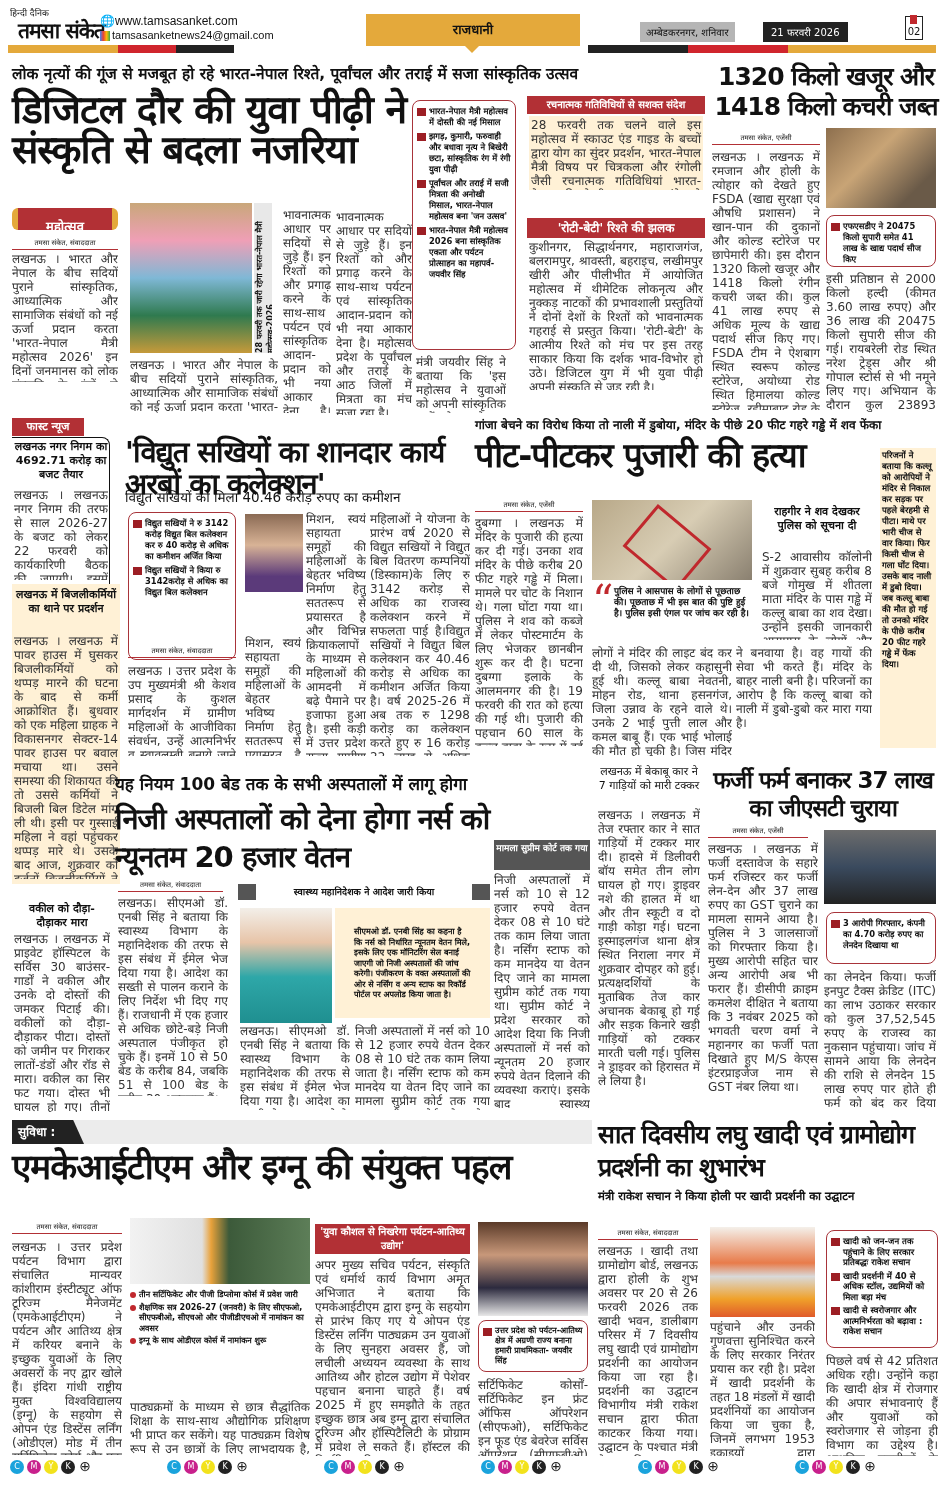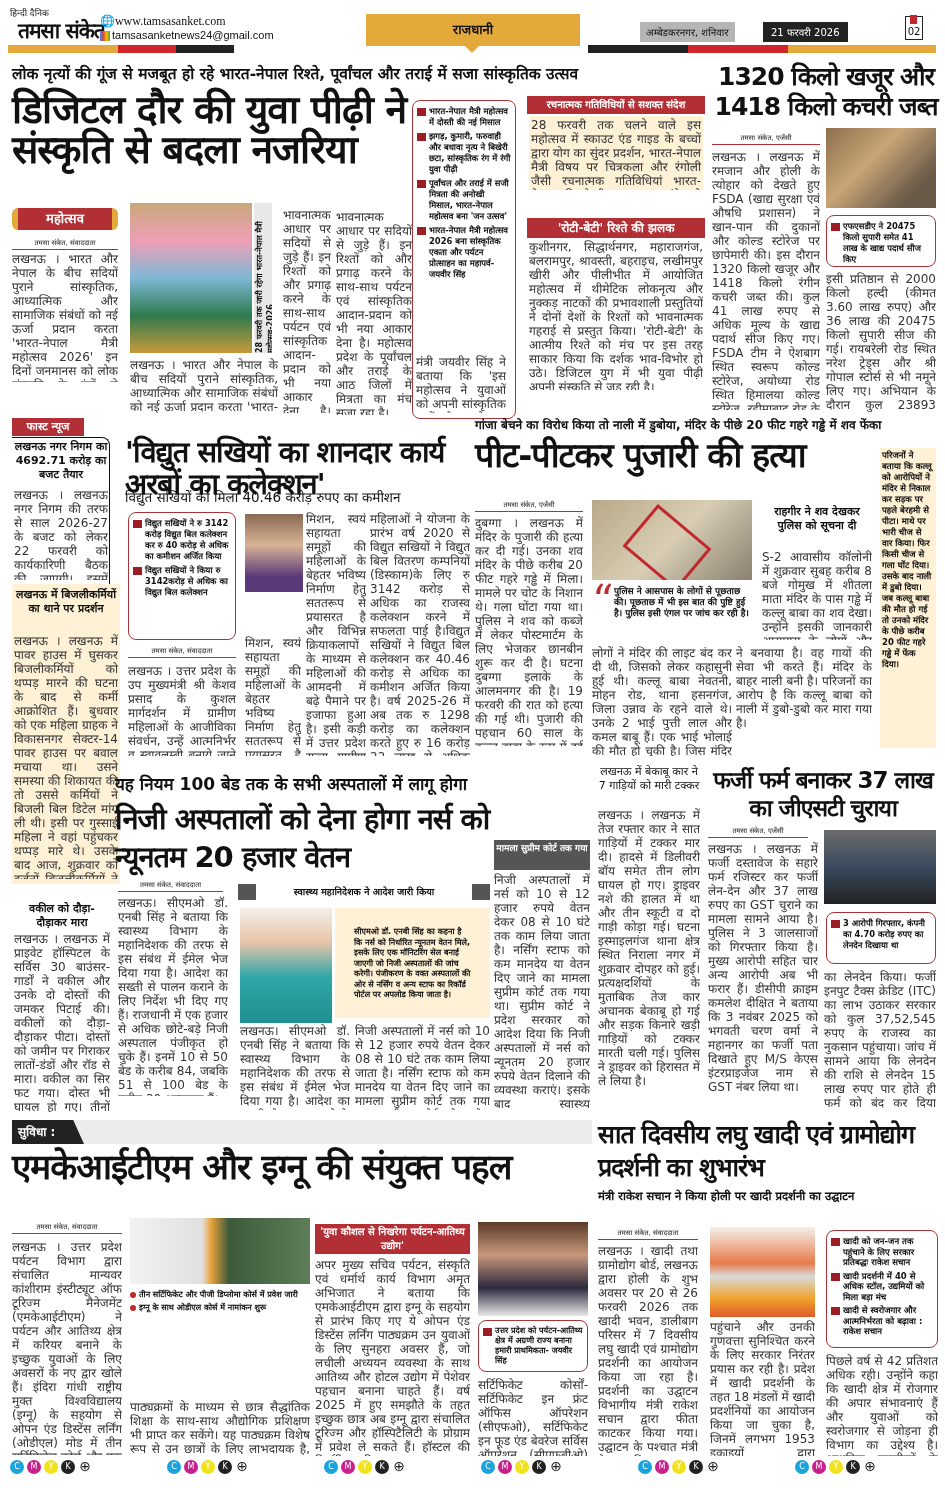--- a/index.html
+++ b/index.html
@@ -1,20 +1,20 @@
 <!DOCTYPE html>
 <html><head>
 <meta charset="utf-8">
 <style>
 *{box-sizing:border-box;margin:0;padding:0}
 body{width:945px;height:1488px;background:#fff;font-family:"DejaVu Sans",sans-serif;color:#111;position:relative;overflow:hidden}
 .abs{position:absolute}
 .hdr-brand-small{font-size:9px;left:10px;top:6px}
 .hdr-brand{font-size:21px;font-weight:bold;left:18px;top:16px;letter-spacing:-1px}
-.hdr-web{font-family:Liberation Serif, serif;font-size:12px;left:100px;top:14px}
+.hdr-web{font-family:Liberation Sans, sans-serif;font-size:12px;left:100px;top:14px}
 .hdr-mail{font-family:"Liberation Sans",sans-serif;font-size:11px;left:100px;top:29px}
 .mail-m{display:inline-block;width:10px;height:10px;background:linear-gradient(90deg,#4285f4,#ea4335,#fbbc05,#34a853);margin-right:2px;vertical-align:middle}
 .hdr-section{left:366px;top:14px;width:214px;height:32px;background:#e4a93b;text-align:center;font-size:13px;font-weight:bold;line-height:32px}
 .hdr-section:after{content:"";position:absolute;left:98px;bottom:-7px;border-left:8px solid transparent;border-right:8px solid transparent;border-top:8px solid #e4a93b}
 .hdr-place{left:640px;top:22px;background:#b5b5b5;font-size:10px;padding:3px 6px}
 .hdr-date{left:763px;top:22px;background:#222;color:#fff;font-size:10px;padding:3px 8px}
 .hdr-page{left:905px;top:16px;width:18px;height:24px;border:1.5px solid #222;font-size:10px;text-align:center;line-height:30px}
 .hdr-page:before{content:"";position:absolute;left:4px;top:-2px;width:7px;height:9px;background:#c0282d}
 .strip{height:8px;top:45px}
 .kicker{font-size:16px;font-weight:bold}
@@ -22,21 +22,21 @@
 .col{font-size:12px;line-height:14px;color:#333;text-align:justify;overflow:hidden}
 .byline{font-size:7px;border-bottom:1.5px solid #b23035;padding-bottom:2px;text-align:center}
 .box-red{background:#b23035;color:#fff;font-weight:bold;text-align:center}
 .bullets{border:1.5px solid #a8343a;border-radius:8px;padding:5px 4px;font-size:8.4px;line-height:11px;font-weight:bold}
 .bullets div{padding-left:12px;position:relative;margin-bottom:3px}
 .bullets div:before{content:"";position:absolute;left:0;top:2px;width:9px;height:8px;background:#9c1e24}
 .photo{overflow:hidden}
 .cream{background:#fff1d6}
 .cmyk{top:1460px;display:flex;gap:3px}
 .cmyk span{width:14px;height:14px;border-radius:50%;font-size:8px;color:#fff;text-align:center;line-height:14px}
-.pill{border-radius:6px;padding:1px 3px}
+.pill{border-radius:6px;padding:9px 3px}
 .quote{font-size:9px;font-weight:bold;line-height:11px}
 </style>
 </head>
 <body>
 
 <div class="abs hdr-brand-small">हिन्दी दैनिक</div>
 <div class="abs hdr-brand">तमसा संकेत</div>
 <div class="abs hdr-web"><span>🌐</span><span>www.tamsasanket.com</span></div>
 <div class="abs hdr-mail"><span class="mail-m"></span><span>tamsasanketnews24@gmail.com</span></div>
 <div class="abs hdr-section">राजधानी</div>
@@ -54,21 +54,21 @@
 <div class="abs big" style="left:12px;top:90px;width:400px;font-size:39px">डिजिटल दौर की युवा पीढ़ी ने संस्कृति से बदला नजरिया</div>
 <div class="abs box-red pill" style="left:12px;top:208px;width:106px;height:22px;font-size:13px;line-height:20px;border-left:6px solid #e4a93b;border-right:6px solid #e4a93b">महोत्सव</div>
 <div class="abs byline" style="left:12px;top:238px;width:106px">तमसा संकेत, संवाददाता</div>
 <div class="abs col" style="left:12px;top:252px;width:106px;height:130px">लखनऊ । भारत और नेपाल के बीच सदियों पुराने सांस्कृतिक, आध्यात्मिक और सामाजिक संबंधों को नई ऊर्जा प्रदान करता 'भारत-नेपाल मैत्री महोत्सव 2026' इन दिनों जनमानस को लोक संस्कृति के रंगों से सराबोर कर रहा है। दोनों देशों के कलाकारों की अनूठी लोक प्रस्तुतियों ने दर्शकों को मंत्रमुग्ध कर दिया है। झाड़ू जागरण लोक नृत्य, कुमारी नृत्य, फरुवाही लोक नृत्य तथा बधावा लोक नृत्य ने मनमोहक छटा बिखेरी।</div>
 <div class="abs photo" style="left:130px;top:203px;width:122px;height:150px;background:linear-gradient(180deg,#c9a77a 0%,#ef9fb6 25%,#7fb8d6 50%,#2f7a4f 75%,#c69a3a 100%)"></div>
 <div class="abs" style="left:254px;top:203px;width:18px;height:150px;background:#e8e8e8;writing-mode:vertical-rl;transform:rotate(180deg);font-size:8px;font-weight:bold;overflow:hidden">28 फरवरी तक जारी रहेगा भारत-नेपाल मैत्री महोत्सव-2026</div>
 <div class="abs col" style="left:130px;top:358px;width:148px;height:55px">लखनऊ । भारत और नेपाल के बीच सदियों पुराने सांस्कृतिक, आध्यात्मिक और सामाजिक संबंधों को नई ऊर्जा प्रदान करता 'भारत-नेपाल मैत्री महोत्सव 2026' इन दिनों जनमानस को लोक संस्कृति के रंगों से सराबोर कर रहा है। दोनों देशों के कलाकारों की अनूठी लोक प्रस्तुतियों ने दर्शकों को मंत्रमुग्ध कर दिया है। झाड़ू जागरण लोक नृत्य, कुमारी नृत्य, फरुवाही लोक नृत्य तथा बधावा लोक नृत्य ने मनमोहक छटा बिखेरी।</div>
 <div class="abs col" style="left:283px;top:208px;width:48px;height:205px">भावनात्मक आधार पर सदियों से जुड़े हैं। इन रिश्तों को और प्रगाढ़ करने के साथ-साथ पर्यटन एवं सांस्कृतिक आदान-प्रदान को भी नया आकार देना है। महोत्सव प्रदेश के पूर्वांचल और तराई के आठ जिलों में मित्रता का मंच सजा रहा है।</div>
 <div class="abs col" style="left:336px;top:210px;width:76px;height:205px">भावनात्मक आधार पर सदियों से जुड़े हैं। इन रिश्तों को और प्रगाढ़ करने के साथ-साथ पर्यटन एवं सांस्कृतिक आदान-प्रदान को भी नया आकार देना है। महोत्सव प्रदेश के पूर्वांचल और तराई के आठ जिलों में मित्रता का मंच सजा रहा है।</div>
 <div class="abs col" style="left:416px;top:355px;width:90px;height:58px">मंत्री जयवीर सिंह ने बताया कि 'इस महोत्सव ने युवाओं को अपनी सांस्कृतिक जड़ों से जुड़ने का अवसर दिया है। उन्होंने उल्लेख किया कि भारत-नेपाल के संबंध केवल कूटनीतिक नहीं, बल्कि धार्मिक और सांस्कृतिक भी हैं।</div>
-<div class="abs bullets" style="left:412px;top:100px;width:104px;height:319px">
+<div class="abs bullets" style="left:412px;top:100px;width:104px;height:250px">
   <div>भारत-नेपाल मैत्री महोत्सव में दोस्ती की नई मिसाल</div>
   <div>झगड़, कुमारी, फरुवाही और बधावा नृत्य ने बिखेरी छटा, सांस्कृतिक रंग में रंगी युवा पीढ़ी</div>
   <div>पूर्वांचल और तराई में सजी मित्रता की अनोखी मिसाल, भारत-नेपाल महोत्सव बना 'जन उत्सव'</div>
   <div>भारत-नेपाल मैत्री महोत्सव 2026 बना सांस्कृतिक एकता और पर्यटन प्रोत्साहन का महापर्व- जयवीर सिंह</div>
 </div>
 <div class="abs box-red" style="left:527px;top:96px;width:178px;height:18px;font-size:10px;line-height:18px">रचनात्मक गतिविधियों से सशक्त संदेश</div>
 <div class="abs col" style="left:529px;top:116px;width:174px;height:74px;background:#fff1d6;padding:2px">28 फरवरी तक चलने वाले इस महोत्सव में स्काउट एंड गाइड के बच्चों द्वारा योग का सुंदर प्रदर्शन, भारत-नेपाल मैत्री विषय पर चित्रकला और रंगोली जैसी रचनात्मक गतिविधियां भारत-नेपाल की दोस्ती का सशक्त संदेश दे रही हैं। नेपाल से आए कलाकारों की मनमोहक प्रस्तुतियों ने जब मंच पर अपनी सांस्कृतिक छटा बिखेरी, तो भारत-नेपाल मैत्री केवल शब्दों तक सीमित नहीं रही, बल्कि आत्मीयता के जीवंत उत्सव में बदल गई।</div>
 <div class="abs box-red" style="left:527px;top:218px;width:178px;height:20px;font-size:12px;line-height:20px">'रोटी-बेटी' रिश्ते की झलक</div>
 <div class="abs col" style="left:529px;top:240px;width:174px;height:150px">कुशीनगर, सिद्धार्थनगर, महाराजगंज, बलरामपुर, श्रावस्ती, बहराइच, लखीमपुर खीरी और पीलीभीत में आयोजित महोत्सव में थीमेटिक लोकनृत्य और नुक्कड़ नाटकों की प्रभावशाली प्रस्तुतियों ने दोनों देशों के रिश्तों को भावनात्मक गहराई से प्रस्तुत किया। 'रोटी-बेटी' के आत्मीय रिश्ते को मंच पर इस तरह साकार किया कि दर्शक भाव-विभोर हो उठे। डिजिटल युग में भी युवा पीढ़ी अपनी संस्कृति से जुड़ रही है।</div>
 
@@ -86,21 +86,21 @@
 <div class="abs" style="left:14px;top:440px;width:94px;font-size:11px;font-weight:bold;text-align:center;line-height:14px">लखनऊ नगर निगम का 4692.71 करोड़ का बजट तैयार</div>
 <div class="abs col" style="left:14px;top:488px;width:94px;height:92px">लखनऊ । लखनऊ नगर निगम की तरफ से साल 2026-27 के बजट को लेकर 22 फरवरी को कार्यकारिणी बैठक की जाएगी। इसमें आने वाले वित्त वर्ष में शहर के विकास और एजेंडा तय होगा। कुल 4692.71 करोड़ रुपए के बजट को मंजूरी मिलेगी। नगर निगम की तरफ से इसकी तैयारी कर ली गई है। 12 फरवरी को हुई बैठक ने पूरी रूपरेखा अधिकारियों ने तैयार कर ली है।</div>
 <div class="abs cream" style="left:12px;top:584px;width:108px;height:300px"></div>
 <div class="abs" style="left:14px;top:655px;width:104px;font-size:11px;font-weight:bold;text-align:center;line-height:14px;top:588px">लखनऊ में बिजलीकर्मियों का थाने पर प्रदर्शन</div>
 <div class="abs col" style="left:14px;top:634px;width:104px;height:245px">लखनऊ । लखनऊ में पावर हाउस में घुसकर बिजलीकर्मियों को थप्पड़ मारने की घटना के बाद से कर्मी आक्रोशित हैं। बुधवार को एक महिला ग्राहक ने विकासनगर सेक्टर-14 पावर हाउस पर बवाल मचाया था। उसने समस्या की शिकायत की तो उससे कर्मियों ने बिजली बिल डिटेल मांग ली थी। इसी पर गुस्साई महिला ने वहां पहुंचकर थप्पड़ मारे थे। उसके बाद आज, शुक्रवार को दर्जनों बिजलीकर्मियों ने स्थानीय पुलिस के खिलाफ नारेबाजी की। वे पावर हाउस से हाथों में 'न्याय दो' लिखी तख्तियां लेकर विकासनगर थाने पहुंचे।</div>
 <div class="abs" style="left:14px;top:902px;width:96px;font-size:11px;font-weight:bold;text-align:center;line-height:14px">वकील को दौड़ा-दौड़ाकर मारा</div>
 <div class="abs col" style="left:14px;top:932px;width:96px;height:180px">लखनऊ । लखनऊ में प्राइवेट हॉस्पिटल के सर्विस 30 बाउंसर-गार्डों ने वकील और उनके दो दोस्तों की जमकर पिटाई की। वकीलों को दौड़ा-दौड़ाकर पीटा। दोस्तों को जमीन पर गिराकर लातों-डंडों और रॉड से मारा। वकील का सिर फट गया। दोस्त भी घायल हो गए। तीनों घायलों को इलाज के लिए अस्पताल पहुंचाया गया। घटना CCTV कैमरे में कैद हो गई। वकील ने मामले की पुलिस में शिकायत की।</div>
 
 <div class="abs big" style="left:125px;top:436px;width:345px;font-size:29px;line-height:32px">'विद्युत सखियों का शानदार कार्य अरबों का कलेक्शन'</div>
 <div class="abs" style="left:125px;top:488px;width:345px;font-size:13.5px;font-weight:normal">विद्युत सखियों को मिला 40.46 करोड़ रुपए का कमीशन</div>
-<div class="abs bullets" style="left:128px;top:512px;width:108px;height:128px">
+<div class="abs bullets" style="left:128px;top:512px;width:108px;height:148px">
   <div>विद्युत सखियों ने रु 3142 करोड़ विद्युत बिल कलेक्शन कर रु 40 करोड़ से अधिक का कमीशन अर्जित किया</div>
   <div>विद्युत सखियों ने किया रु 3142करोड़ से अधिक का विद्युत बिल कलेक्शन</div>
 </div>
 <div class="abs photo" style="left:245px;top:514px;width:58px;height:78px;background:linear-gradient(180deg,#8a6a54,#d8b396 40%,#5b3a7a 80%)"></div>
 <div class="abs byline" style="left:128px;top:646px;width:108px">तमसा संकेत, संवाददाता</div>
 <div class="abs col" style="left:128px;top:664px;width:108px;height:92px">लखनऊ । उत्तर प्रदेश के उप मुख्यमंत्री श्री केशव प्रसाद के कुशल मार्गदर्शन में ग्रामीण महिलाओं के आजीविका संवर्धन, उन्हें आत्मनिर्भर व स्वावलम्बी बनाये जाने की दिशा में बहुत ही कारगर, ठोस व प्रभावी कदम उठाये गये हैं।राज्य ग्रामीण आजीविका</div>
 <div class="abs col" style="left:245px;top:636px;width:56px;height:120px">मिशन, स्वयं सहायता समूहों की महिलाओं के बेहतर भविष्य निर्माण हेतु सततरूप से प्रयासरत है और विभिन्न क्रियाकलापों के माध्यम से महिलाओं की आमदनी में बढ़े पैमाने पर इजाफा हुआ है। इसी कड़ी में उत्तर प्रदेश राज्य ग्रामीण आजीविका मिशन के विद्युत सखी कार्यक्रम में उल्लेखनीय सफलता हासिल की है। इस कार्यक्रम से जुड़े स्वयं सहायता समूह की</div>
 <div class="abs col" style="left:306px;top:512px;width:60px;height:244px">मिशन, स्वयं सहायता समूहों की महिलाओं के बेहतर भविष्य निर्माण हेतु सततरूप से प्रयासरत है और विभिन्न क्रियाकलापों के माध्यम से महिलाओं की आमदनी में बढ़े पैमाने पर इजाफा हुआ है। इसी कड़ी में उत्तर प्रदेश राज्य ग्रामीण आजीविका मिशन के विद्युत सखी कार्यक्रम में उल्लेखनीय सफलता हासिल की है। इस कार्यक्रम से जुड़े स्वयं सहायता समूह की</div>
 <div class="abs col" style="left:370px;top:512px;width:100px;height:244px">महिलाओं ने योजना के प्रारंभ वर्ष 2020 से विद्युत सखियों ने विद्युत बिल वितरण कम्पनियों (डिस्काम)के लिए रु 3142 करोड़ से अधिक का राजस्व कलेक्शन करने में सफलता पाई है।विद्युत सखियों ने विद्युत बिल कलेक्शन कर 40.46 करोड़ से अधिक का कमीशन अर्जित किया है। वर्ष 2025-26 में अब तक रु 1298 करोड़ का कलेक्शन करते हुए रु 16 करोड़ 22 लाख से अधिक का कमीशन अर्जित किया। वर्ष 2024-25 में रु 1045 करोड़ का कलेक्शन करते हुए रु 13 करोड़ से अधिक का कमीशन अर्जित किया।</div>
 
@@ -148,20 +148,21 @@
 <div class="abs" style="left:12px;top:1120px;width:580px;height:24px;background:#ececec">
   <div style="position:absolute;left:0;top:0;width:72px;height:24px;background:#222;color:#fff;font-size:12px;font-weight:bold;line-height:24px;padding-left:6px;clip-path:polygon(0 0,85% 0,100% 100%,0 100%)">सुविधा :</div>
 </div>
 
 <div class="abs big" style="left:12px;top:1150px;width:580px;font-size:35px">एमकेआईटीएम और इग्नू की संयुक्त पहल</div>
 <div class="abs byline" style="left:12px;top:1222px;width:110px">तमसा संकेत, संवाददाता</div>
 <div class="abs col" style="left:12px;top:1240px;width:110px;height:215px">लखनऊ । उत्तर प्रदेश पर्यटन विभाग द्वारा संचालित मान्यवर कांशीराम इंस्टीट्यूट ऑफ टूरिज्म मैनेजमेंट (एमकेआईटीएम) ने पर्यटन और आतिथ्य क्षेत्र में करियर बनाने के इच्छुक युवाओं के लिए अवसरों के नए द्वार खोले हैं। इंदिरा गांधी राष्ट्रीय मुक्त विश्वविद्यालय (इग्नू) के सहयोग से ओपन एंड डिस्टेंस लर्निंग (ओडीएल) मोड में तीन सर्टिफिकेट कोर्स और एक पीजी डिप्लोमा पाठ्यक्रम में प्रवेश प्रक्रिया जारी है। उत्तर प्रदेश के पर्यटन एवं संस्कृति मंत्री जयवीर सिंह ने बताया कि 'एमकेआईटीएम द्वारा संचालित</div>
 <div class="abs photo" style="left:130px;top:1218px;width:180px;height:66px;background:linear-gradient(90deg,#f2f2f2 0%,#e0e0e0 40%,#e9a23b 45%,#3c5a3a 55%,#5d7e58 100%)"></div>
 <div class="abs" style="left:130px;top:1290px;width:180px;font-size:8px;font-weight:bold;line-height:10.5px">
   <div style="padding-left:9px;position:relative;margin-bottom:2px"><span style="position:absolute;left:0;top:2px;width:6px;height:6px;border-radius:50%;background:#c0282d"></span><span>तीन सर्टिफिकेट और पीजी डिप्लोमा कोर्स में प्रवेश जारी</span></div>
+  <div style="padding-left:9px;position:relative;margin-bottom:2px"><span style="position:absolute;left:0;top:2px;width:6px;height:6px;border-radius:50%;background:#c0282d"></span><span>शैक्षणिक सत्र 2026-27 (जनवरी) के लिए सीएफओ, सीएफबीओ, सीएचओ और पीजीडीएचओ में नामांकन का अवसर</span></div>
   <div style="padding-left:9px;position:relative;margin-bottom:2px"><span style="position:absolute;left:0;top:2px;width:6px;height:6px;border-radius:50%;background:#c0282d"></span><span>इग्नू के साथ ओडीएल कोर्स में नामांकन शुरू</span></div>
 </div>
 <div class="abs col" style="left:130px;top:1400px;width:180px;height:56px">पाठ्यक्रमों के माध्यम से छात्र सैद्धांतिक शिक्षा के साथ-साथ औद्योगिक प्रशिक्षण भी प्राप्त कर सकेंगे। यह पाठ्यक्रम विशेष रूप से उन छात्रों के लिए लाभदायक है, जो नियमित कक्षाओं में हिस्सा लेने में असमर्थ हैं। एमकेआईटीएम छात्रों के लिए आवासीय सुविधाएं भी उपलब्ध करवा रहा है। इच्छुक छात्र</div>
 <div class="abs box-red" style="left:315px;top:1224px;width:155px;height:30px;font-size:10px;line-height:14px;padding-top:1px">'युवा कौशल से निखरेगा पर्यटन-आतिथ्य उद्योग'</div>
 <div class="abs col" style="left:315px;top:1258px;width:155px;height:198px">अपर मुख्य सचिव पर्यटन, संस्कृति एवं धर्मार्थ कार्य विभाग अमृत अभिजात ने बताया कि एमकेआईटीएम द्वारा इग्नू के सहयोग से प्रारंभ किए गए ये ओपन एंड डिस्टेंस लर्निंग पाठ्यक्रम उन युवाओं के लिए सुनहरा अवसर हैं, जो लचीली अध्ययन व्यवस्था के साथ आतिथ्य और होटल उद्योग में पेशेवर पहचान बनाना चाहते हैं। वर्ष 2025 में हुए समझौते के तहत इच्छुक छात्र अब इग्नू द्वारा संचालित टूरिज्म और हॉस्पिटैलिटी के प्रोग्राम में प्रवेश ले सकते हैं। हॉस्टल की निर्धारित फीस का भुगतान कर नियमित तथा नियमित कक्षाओं में शामिल हो सकते हैं। एमकेआईटीएम और इग्नू द्वारा संचालित तीनों</div>
 <div class="abs photo" style="left:478px;top:1222px;width:110px;height:94px;background:linear-gradient(180deg,#5a3a28 0%,#c8987a 35%,#2c2a3e 70%,#e8e8e8 100%)"></div>
 <div class="abs bullets" style="left:478px;top:1320px;width:110px;height:52px;font-size:8px;line-height:10px">
     <div>उत्तर प्रदेश को पर्यटन-आतिथ्य क्षेत्र में अग्रणी राज्य बनाना हमारी प्राथमिकता- जयवीर सिंह</div>
   </div>
 <div class="abs col" style="left:478px;top:1378px;width:110px;height:78px">सर्टिफिकेट कोर्सों- सर्टिफिकेट इन फ्रंट ऑफिस ऑपरेशन (सीएफओ), सर्टिफिकेट इन फूड एंड बेवरेज सर्विस ऑपरेशन (सीएफबीओ) और सर्टिफिकेट इन हाउसकीपिंग ऑपरेशन (सीएचओ) के लिए योग्यता 10+2 (बारहवीं) उत्तीर्ण होना आवश्यक है।</div>

